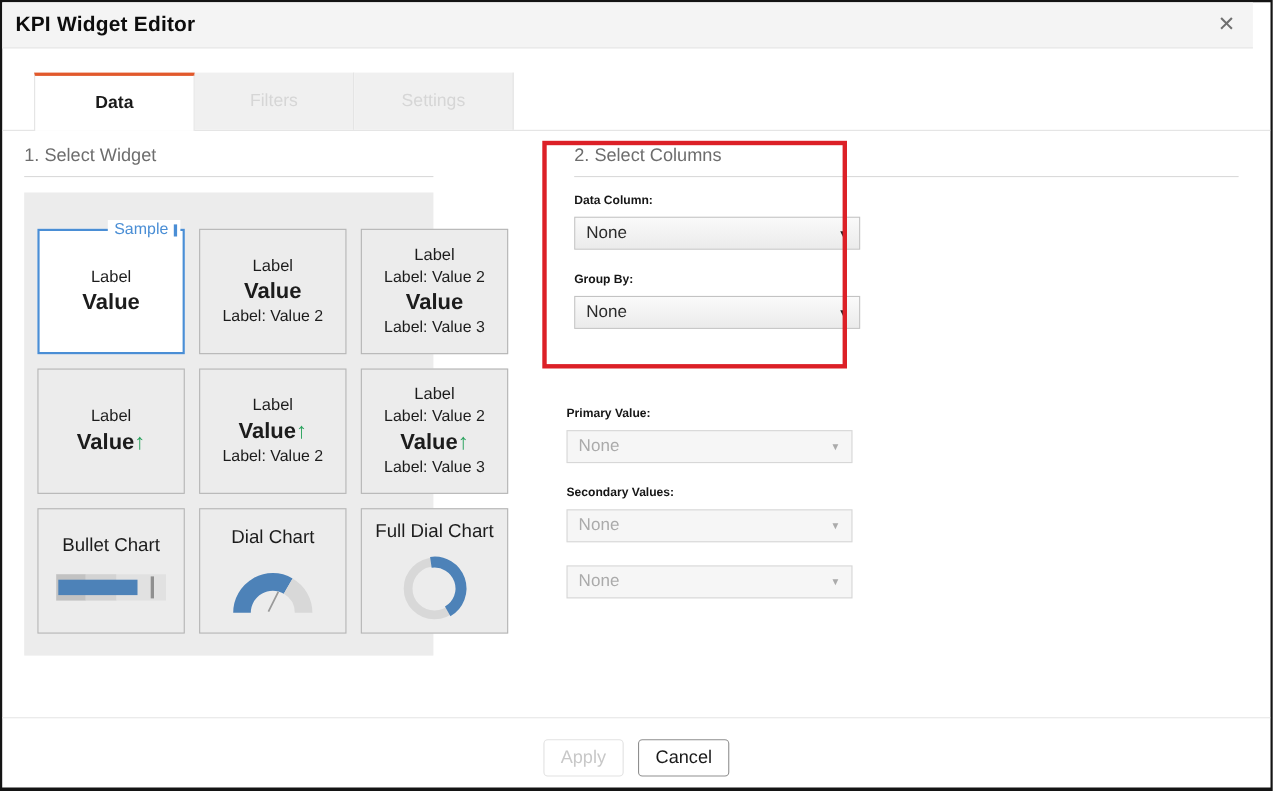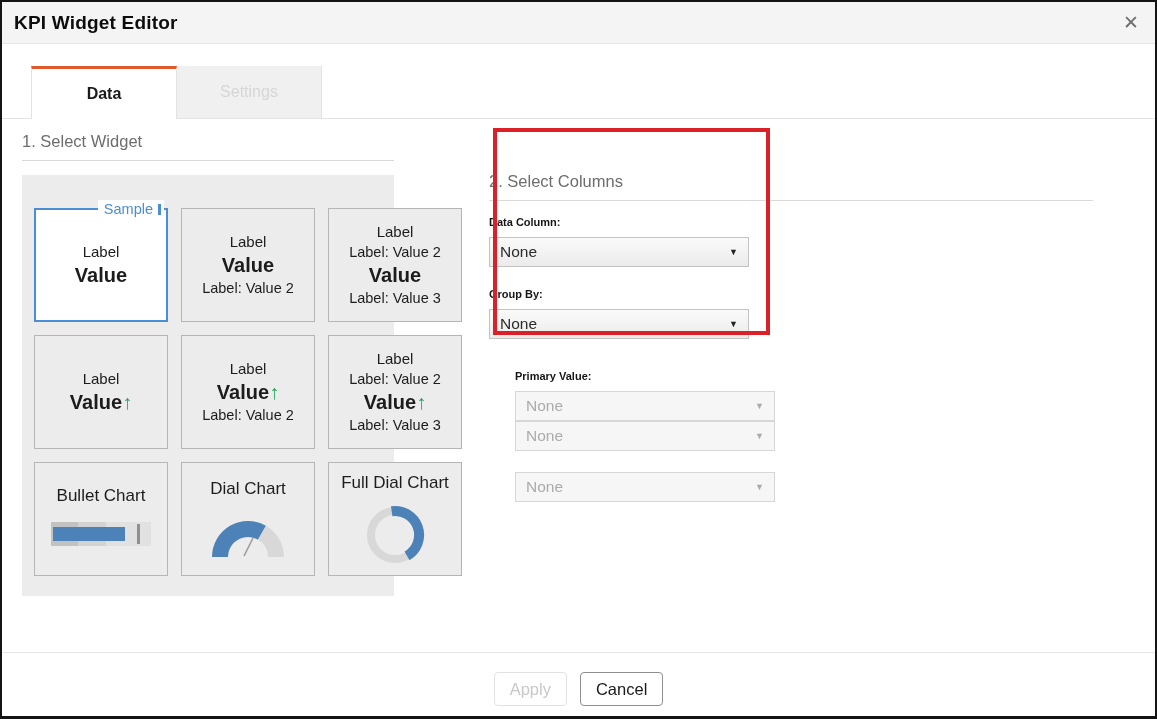--- a/index.html
+++ b/index.html
@@ -2,21 +2,21 @@
 <html><head>
 <meta charset="utf-8">
 <style>
   * { margin:0; padding:0; box-sizing:border-box; }
   html,body { width:1157px; height:719px; background:#fff;
     font-family:"Liberation Sans","DejaVu Sans",sans-serif; }
   .dialog { position:fixed; inset:0; width:1157px; height:719px; background:#fff;
     border:2px solid #141414; border-bottom-width:3px; overflow:hidden; }
 
   
-  .titlebar { position:absolute; top:0; left:0; right:0; height:42px;
+  .titlebar { position:absolute; top:0; left:0; right:16px; height:42px;
     background:#f4f4f4; border-bottom:1px solid #e6e6e6;
     display:flex; align-items:center; justify-content:space-between; padding:0 16px 0 12px; }
   .titlebar h1 { font-size:19px; font-weight:700; color:#0d0d0d; letter-spacing:.2px; }
   .close-x { font-size:19px; color:#6f6f6f; cursor:pointer; font-weight:400; line-height:1; }
 
   
   .tabbar { position:absolute; top:64px; left:0; right:0; height:53px;
     display:flex; align-items:stretch; padding-left:29px; border-bottom:1px solid #e3e3e3; }
   .tab { width:145px; display:flex; align-items:center; justify-content:center;
     font-size:16px; cursor:pointer; }
@@ -47,21 +47,21 @@
   .w-value { font-size:20px; font-weight:700; line-height:26px; }
   .trend-up { color:#29a25d; font-weight:400; }
   .w-title { font-size:17px; line-height:22px; margin-bottom:7px; }
   .wcard svg { display:block; }
 
   
   .red-overlay { position:absolute; left:491px; top:126px; width:277px; height:207px;
     border:4px solid #dc2027; z-index:6; pointer-events:none; }
 
   
-  .sec2 { position:absolute; left:487px; top:130px; width:604px;margin-top:40px; }
+  .sec2 { position:absolute; left:520px; top:130px; width:604px; }
   .sec3 { position:absolute; left:513px; top:354px; width:604px; }
   .field-label { font-size:11px; font-weight:700; color:#161616; margin:15px 0 9px 0; }
   .sec3 .field-label { margin-top:14px; }
   .dd { width:260px; height:30px; border:1px solid #c3c3c3;
     background:linear-gradient(#fafafa,#ebebeb); display:flex; align-items:center;
     justify-content:space-between; padding:0 10px; cursor:pointer; }
   .dd .dd-value { font-size:15.5px; color:#2b2b2b; }
   .dd .caret { font-size:9px; color:#222; }
   .dd.disabled { background:#f6f6f6; border-color:#d7d7d7; }
   .dd.disabled .dd-value, .dd.disabled .caret { color:#ababab; }
@@ -83,20 +83,21 @@
 
 <div class="dialog">
 
   <div class="titlebar">
     <h1>KPI Widget Editor</h1>
     <span class="close-x">✕</span>
   </div>
 
   <div class="tabbar">
     <div class="tab active">Data</div>
+    <div class="tab ghost">Filters</div>
     <div class="tab ghost">Settings</div>
   </div>
 
   <div class="sec1">
     <div class="sec-heading">1. Select Widget</div>
     <div class="widget-grid">
 
       <div class="wcard selected">
         <span class="sample-legend">Sample</span>
         <div class="w-label">Label</div>
@@ -180,20 +181,21 @@
       <span class="caret">▼</span>
     </div>
   </div>
 
   <div class="sec3">
     <div class="field-label">Primary Value:</div>
     <div class="dd disabled">
       <span class="dd-value">None</span>
       <span class="caret">▼</span>
     </div>
+    <div class="field-label">Secondary Values:</div>
     <div class="dd disabled">
       <span class="dd-value">None</span>
       <span class="caret">▼</span>
     </div>
     <div class="dd disabled stack">
       <span class="dd-value">None</span>
       <span class="caret">▼</span>
     </div>
   </div>
 

